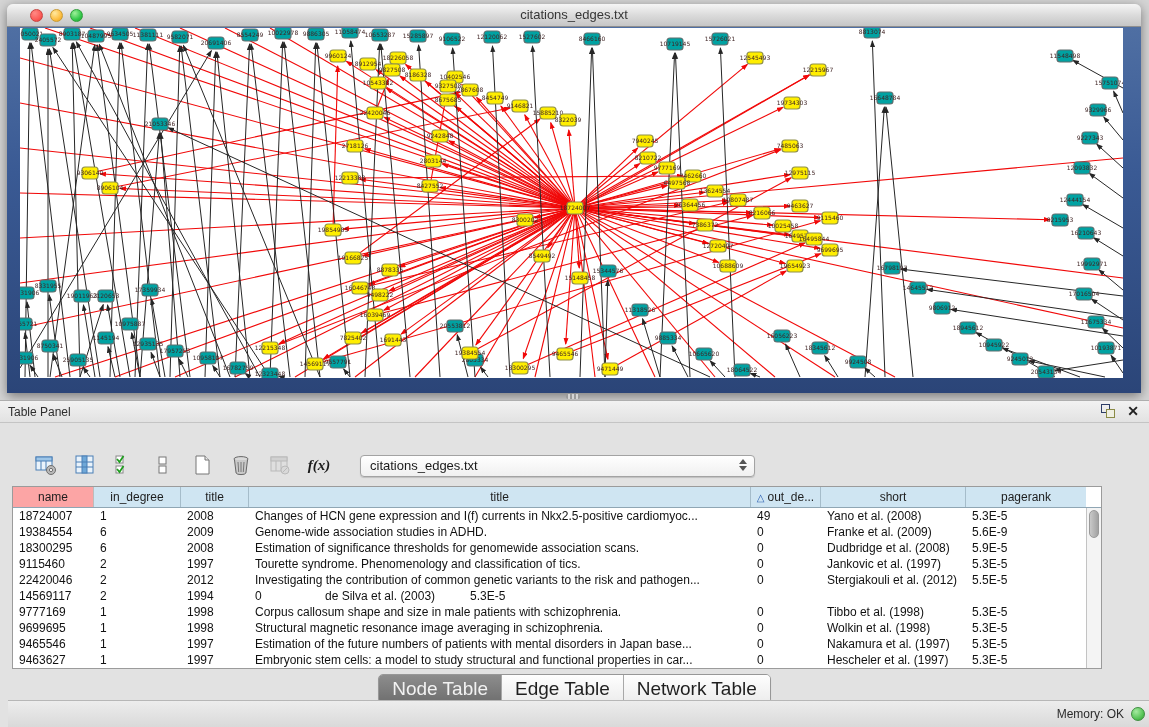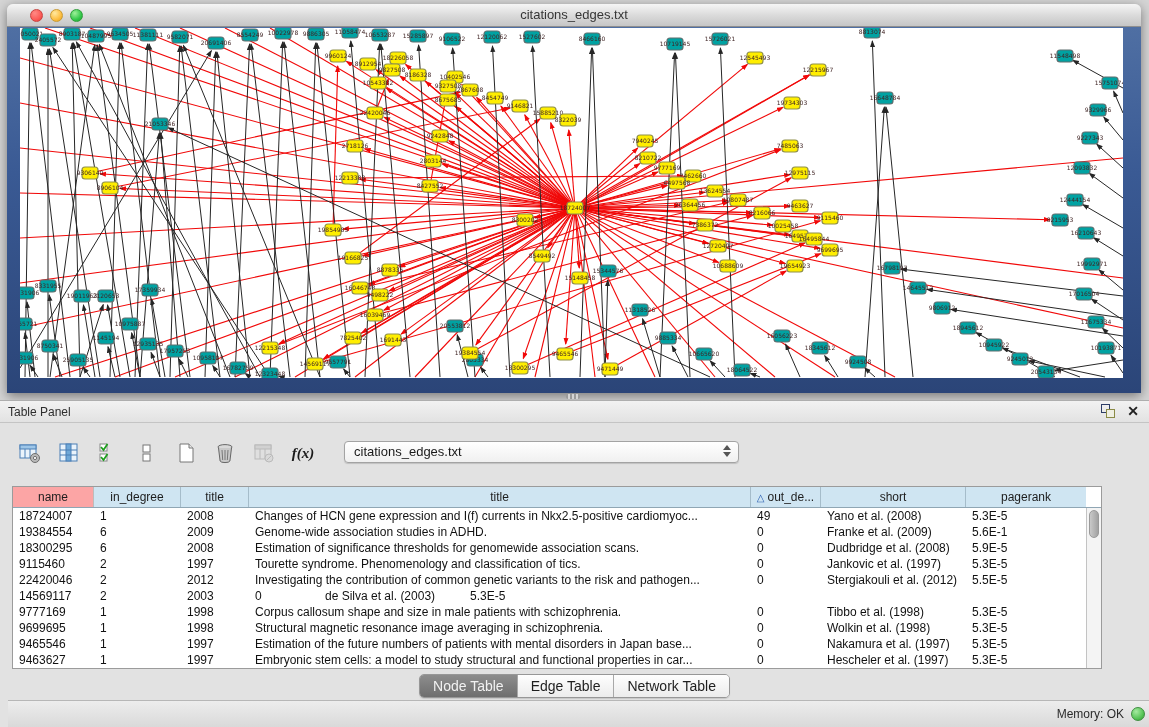--- a/index.html
+++ b/index.html
@@ -33,21 +33,21 @@
   .panel-header { position:relative; height:22px; background:linear-gradient(#f2f2f2,#e2e2e2);
     border-bottom:1px solid #c4c4c4; }
   .panel-title { position:absolute; left:8px; top:4px; font-size:12px; color:#2e2e2e; }
   .ph-icons { position:absolute; right:10px; top:3px; display:flex; gap:12px; align-items:center; }
   .float-ic { width:14px; height:14px; position:relative; }
   .float-ic .sq1 { position:absolute; left:0; top:0; width:9px; height:9px; border:1px solid #2d3d66; }
   .float-ic .sq2 { position:absolute; right:0; bottom:0; width:9px; height:9px; border:1px solid #8a8a46; background:#efefe2; }
   .close-ic { font-size:14px; font-weight:bold; color:#222; line-height:14px; }
 
   .toolbar { position:absolute; left:0; top:40px; height:36px; width:100%; display:flex;
-    align-items:flex-start; padding-left:18px; gap:15px; }
+    align-items:flex-end; padding-left:34px; gap:15px; }
   .tb-ic { width:24px; height:24px; display:flex; align-items:center; justify-content:center; }
   .fx { font-family:"Liberation Serif", serif; font-style:italic; font-weight:bold;
     font-size:15px; color:#1a1a1a; }
   .tbl-select { margin-left:14px; width:395px; height:22px; position:relative;
     border:1px solid #a3a3a3; border-radius:4px; background:linear-gradient(#ffffff,#f0f0f0);
     box-shadow:0 1px 1px rgba(0,0,0,.15); font-size:13px; color:#1a1a1a;
     line-height:20px; padding-left:9px; }
   .sel-arrows { position:absolute; right:7px; top:3px; display:flex; flex-direction:column; gap:2px; }
   .sel-arrows .up { width:0; height:0; border-left:4px solid transparent; border-right:4px solid transparent; border-bottom:5px solid #555; }
   .sel-arrows .dn { width:0; height:0; border-left:4px solid transparent; border-right:4px solid transparent; border-top:5px solid #555; }
@@ -66,21 +66,21 @@
     white-space:nowrap; overflow:hidden; }
   .c0{width:81px}.c1{width:87px}.c2{width:68px}.c3{width:502px}.c4{width:70px}.c5{width:145px}.c6{width:120px}
   .vscroll { position:absolute; right:0; top:21px; width:15px; bottom:0;
     background:#f4f4f4; border-left:1px solid #c3c3c3; }
   .vthumb { position:absolute; left:2px; top:2px; width:10px; height:28px; border-radius:6px;
     background:linear-gradient(90deg,#c9c9c9,#a2a2a2); border:1px solid #9a9a9a; }
 
   .tabbar { position:absolute; left:0; top:273px; width:100%; display:flex; justify-content:center; }
   .segmented { display:flex; border:1px solid #979797; border-radius:5px; overflow:hidden;
     box-shadow:0 1px 1px rgba(0,0,0,.12); }
-  .seg { padding:3px 13px; font-size:14px; color:#1f1f1f;
+  .seg { padding:3px 13px; font-size:19px; color:#1f1f1f;
     background:linear-gradient(#fefefe,#ececec); border-right:1px solid #a8a8a8; }
   .seg:last-child { border-right:none; }
   .seg.selected { background:linear-gradient(#8d8d8d,#6e6e6e); color:#f2f2f2; }
 
   .statusbar { position:absolute; left:8px; bottom:0; width:100%; height:27px;
     background:linear-gradient(#ededed,#d9d9d9); border-top:1px solid #b7b7b7;
     display:flex; align-items:center; justify-content:flex-end; padding-right:12px; gap:7px; }
   .mem-label { font-size:12px; color:#2b2b2b; }
   .mem-dot { width:14px; height:14px; border-radius:50%;
     background:radial-gradient(circle at 35% 30%, #a5eaa0, #52c152 65%, #2f9433);
@@ -950,21 +950,21 @@
           <div class="cell c5">Yano et al. (2008)</div>
           <div class="cell c6">5.3E-5</div>
         </div>
         <div class="trow">
           <div class="cell c0">19384554</div>
           <div class="cell c1">6</div>
           <div class="cell c2">2009</div>
           <div class="cell c3">Genome-wide association studies in ADHD.</div>
           <div class="cell c4">0</div>
           <div class="cell c5">Franke et al. (2009)</div>
-          <div class="cell c6">5.6E-1</div>
+          <div class="cell c6">5.6E-9</div>
         </div>
         <div class="trow">
           <div class="cell c0">18300295</div>
           <div class="cell c1">6</div>
           <div class="cell c2">2008</div>
           <div class="cell c3">Estimation of significance thresholds for genomewide association scans.</div>
           <div class="cell c4">0</div>
           <div class="cell c5">Dudbridge et al. (2008)</div>
           <div class="cell c6">5.9E-5</div>
         </div>
@@ -982,21 +982,21 @@
           <div class="cell c1">2</div>
           <div class="cell c2">2012</div>
           <div class="cell c3">Investigating the contribution of common genetic variants to the risk and pathogen...</div>
           <div class="cell c4">0</div>
           <div class="cell c5">Stergiakouli et al. (2012)</div>
           <div class="cell c6">5.5E-5</div>
         </div>
         <div class="trow">
           <div class="cell c0">14569117</div>
           <div class="cell c1">2</div>
-          <div class="cell c2">2003</div>
+          <div class="cell c2">1994</div>
           <div class="cell c4">0</div>
           <div class="cell c5">de Silva et al. (2003)</div>
           <div class="cell c6">5.3E-5</div>
         </div>
         <div class="trow">
           <div class="cell c0">9777169</div>
           <div class="cell c1">1</div>
           <div class="cell c2">1998</div>
           <div class="cell c3">Corpus callosum shape and size in male patients with schizophrenia.</div>
           <div class="cell c4">0</div>

